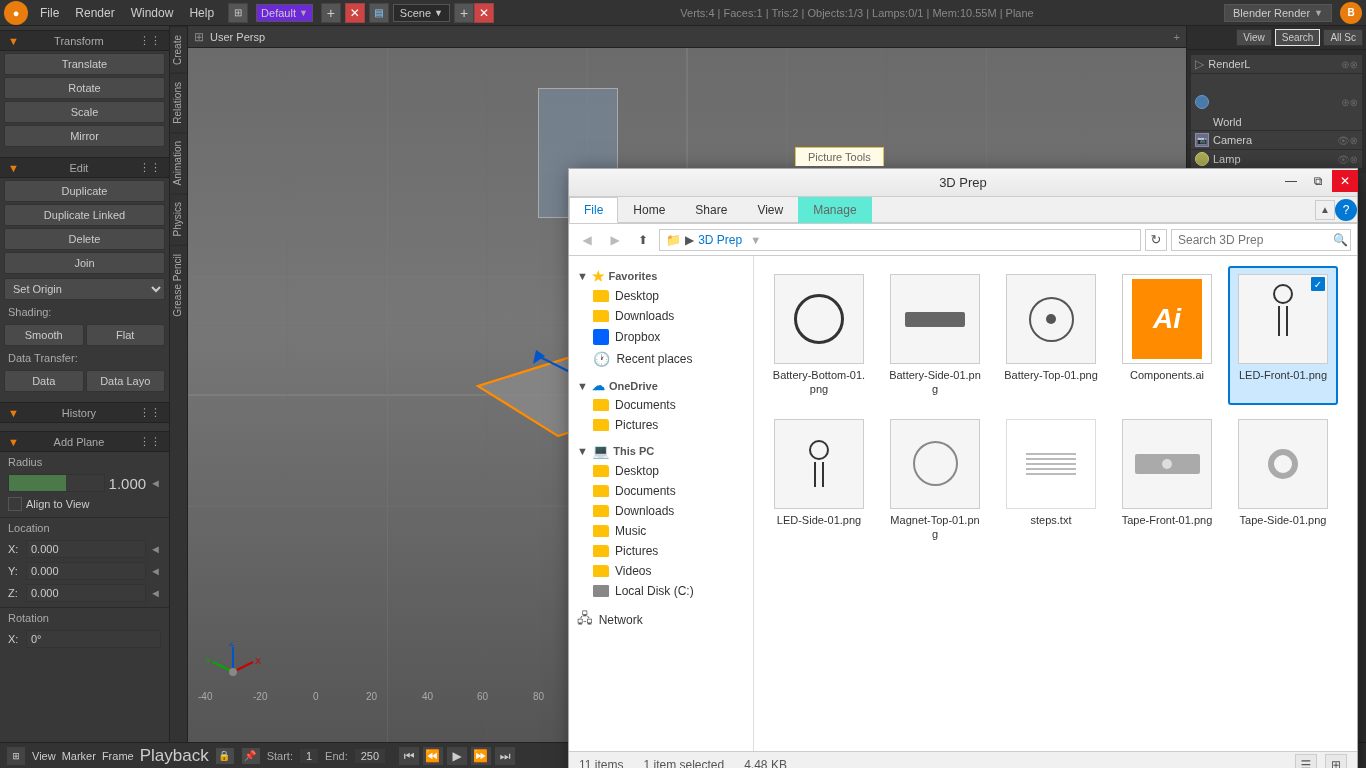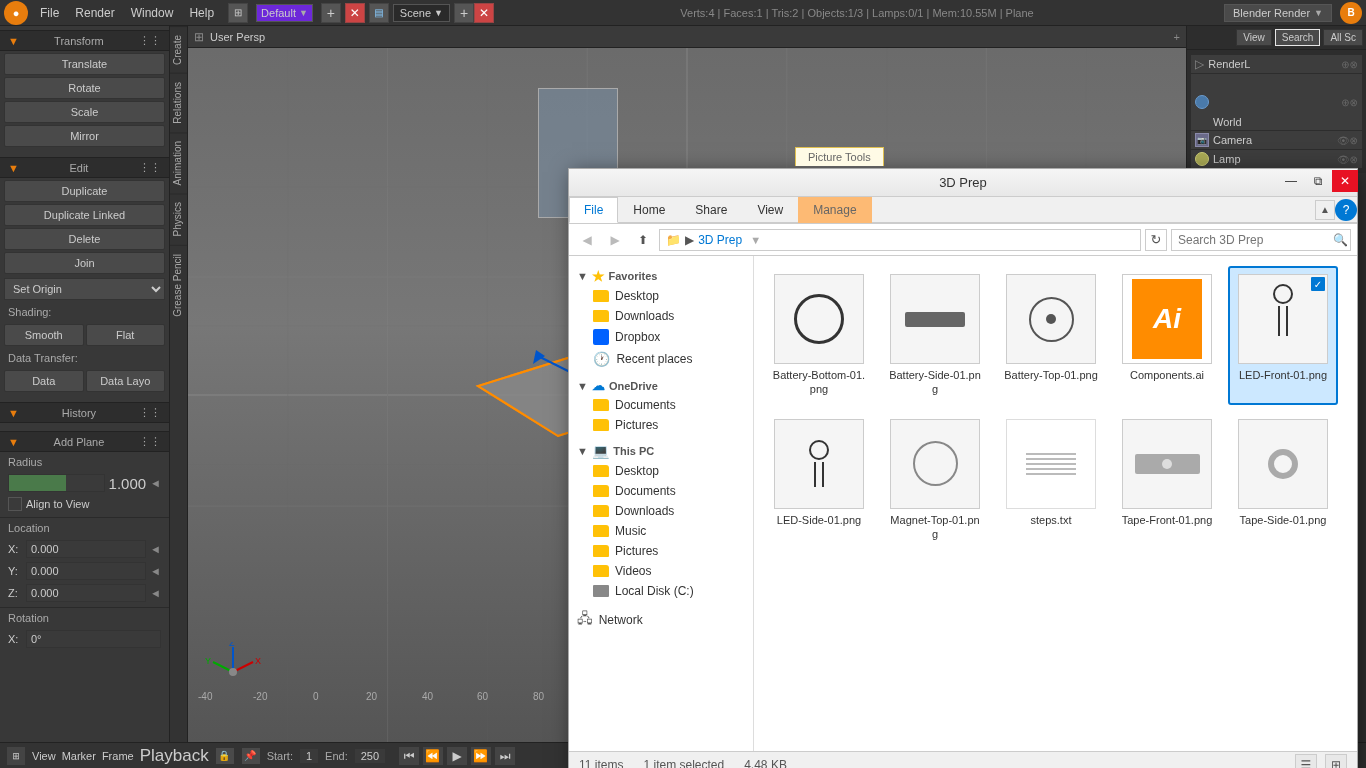--- a/index.html
+++ b/index.html
@@ -50,21 +50,21 @@
 
     
     #fe-titlebar { height: 32px; background: linear-gradient(180deg, #f5f5f5 0%, #e8e8e8 100%); display: flex; align-items: center; border-bottom: 1px solid #ccc; padding: 0 8px; gap: 4px; }
     #picture-tools-tab { position: absolute; top: 168px; left: 795px; background: #fff9e0; border: 1px solid #ccc; border-bottom: none; padding: 2px 8px; font-size: 11px; color: #666; }
 
     
     #fe-ribbon { background: #f8f8f8; border-bottom: 1px solid #ccc; }
     #fe-ribbon-tabs { display: flex; background: #f0f0f0; border-bottom: 1px solid #ccc; }
     .ribbon-tab { padding: 5px 14px; font-size: 12px; color: #333; cursor: pointer; border: 1px solid transparent; margin-bottom: -1px; }
     .ribbon-tab.active { background: #fff; border-color: #ccc; border-bottom-color: #fff; color: #0078d4; }
-    .ribbon-tab.manage { background: #fdba74; color: #666; }
+    .ribbon-tab.manage { background: #5eead4; color: #666; }
 
     
     #fe-addressbar { height: 32px; background: #fff; display: flex; align-items: center; padding: 0 6px; gap: 4px; border-bottom: 1px solid #ccc; }
     .nav-btn { width: 24px; height: 24px; display: flex; align-items: center; justify-content: center; border: 1px solid transparent; cursor: pointer; border-radius: 2px; font-size: 12px; color: #555; }
     .nav-btn.disabled { color: #bbb; cursor: default; }
     #address-input { flex: 1; height: 22px; border: 1px solid #ccc; padding: 0 6px; font-size: 12px; display: flex; align-items: center; gap: 4px; background: #fff; cursor: pointer; }
     .addr-breadcrumb { color: #0078d4; font-size: 12px; }
     #search-box { width: 180px; height: 22px; border: 1px solid #ccc; display: flex; align-items: center; padding: 0 6px; background: #fff; }
     #search-input { flex: 1; border: none; outline: none; font-size: 12px; background: transparent; }
     .search-icon { color: #888; font-size: 12px; }

